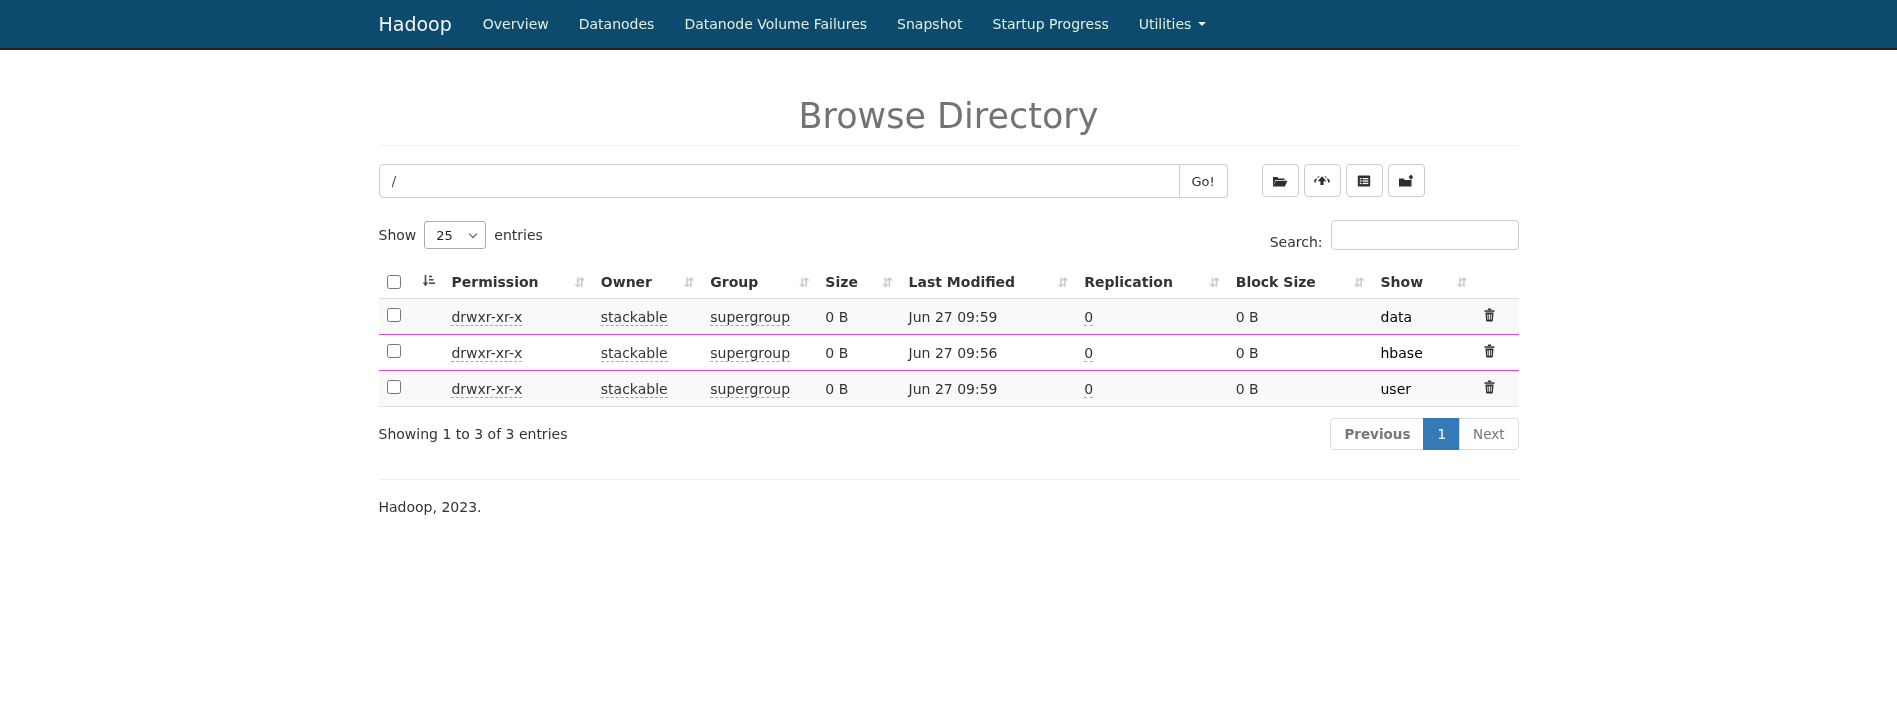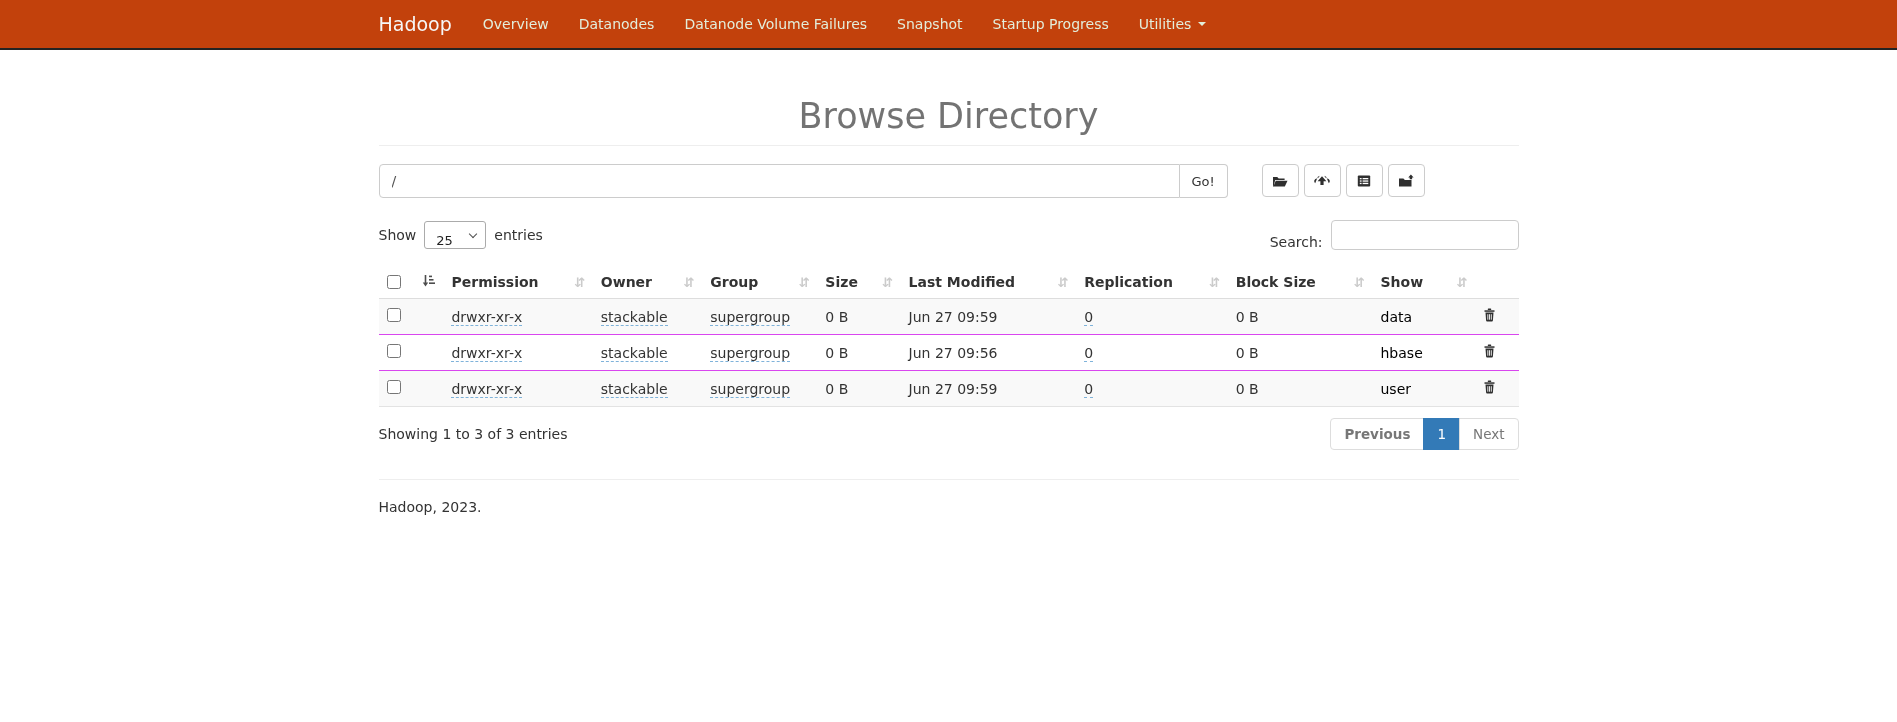--- a/index.html
+++ b/index.html
@@ -1,20 +1,20 @@
 <!DOCTYPE html>
 <html><head>
 <meta charset="utf-8">
 <style>
   * { box-sizing: border-box; }
   html,body { margin:0; padding:0; background:#fff; }
   body { font-family:"DejaVu Sans","Liberation Sans",sans-serif; font-size:14px; color:#333; min-height:722px; }
 
   
-  .navbar { background:#c2410c; height:50px; border-bottom:2px solid #232323; }
+  .navbar { background:#0c4a6e; height:50px; border-bottom:2px solid #232323; }
   .navbar-inner { width:1170px; margin:0 auto; padding:0 15px; height:100%; display:flex; align-items:center; }
   .brand { color:#f7f7f7; font-size:19px; text-decoration:none; margin-right:16px; white-space:nowrap; }
   .nav-link { color:#e3eedb; font-size:14px; text-decoration:none; padding:0 15px; white-space:nowrap; display:inline-flex; align-items:center; gap:7px; height:100%; }
   .caret { display:inline-block; width:0; height:0; border-top:4px solid #e3eedb; border-left:4px solid transparent; border-right:4px solid transparent; }
 
   
   .container { width:1170px; margin:0 auto; padding:0 15px; }
 
   .page-header { margin:46px 0 18px; padding-bottom:9px; border-bottom:1px solid #eee; }
   h1 { margin:0; font-size:35px; font-weight:400; color:#737373;text-align:center; }
@@ -24,21 +24,21 @@
   .input-group { display:flex; width:74.5%; }
   .path-input { flex:1; height:34px; border:1px solid #ccc; border-radius:4px 0 0 4px; padding:6px 12px; font-size:14px; color:#555; outline:none; font-family:inherit; }
   .go-btn { height:34px; border:1px solid #ccc; border-left:0; background:#fff; border-radius:0 4px 4px 0; padding:6px 12px; font-size:13px; color:#333; cursor:pointer; font-family:inherit; }
   .icon-btns { display:flex; gap:5px; margin-left:34px; }
   .icon-btn { width:37px; height:33px; border:1px solid #ccc; border-radius:4px; background:#fff; display:flex; align-items:center; justify-content:center; color:#2f2f2f; cursor:pointer; padding:0; }
   .icon-btn svg { display:block; }
 
   
   .controls-row { display:flex; justify-content:space-between; align-items:center; margin:0 0 16px; }
   .show-entries { display:flex; align-items:center; gap:8px; color:#333; }
-  .select-box { position:relative; border:1px solid #ababab; border-radius:3px; height:28px; min-width:62px; display:flex; align-items:flex-end; padding:0 26px 0 11px; font-size:13px; color:#222; background:#fff; cursor:pointer; }
+  .select-box { position:relative; border:1px solid #ababab; border-radius:3px; height:28px; min-width:62px; display:flex; align-items:center; padding:0 26px 0 11px; font-size:13px; color:#222; background:#fff; cursor:pointer; }
   .select-chevron { position:absolute; right:9px; top:9px; width:6px; height:6px; border-right:1.5px solid #505050; border-bottom:1.5px solid #505050; transform:rotate(45deg); }
   .search-box { display:flex; align-items:flex-end; gap:8px; color:#333; }
   .search-input { width:188px; height:30px; border:1px solid #ccc; border-radius:4px; padding:4px 10px; font-size:14px; outline:none; font-family:inherit; }
 
   
   table { width:100%; border-collapse:collapse; font-size:14px; color:#333; }
   th { font-weight:700; text-align:left; padding:8px; border-bottom:1px solid #ddd; }
   td { padding:9px 8px; border-top:1px solid #d946ef; }
   tbody tr:nth-child(odd) { background:#f9f9f9; }
   tbody tr:last-child td { border-bottom:1px solid #e3e3e3; }

